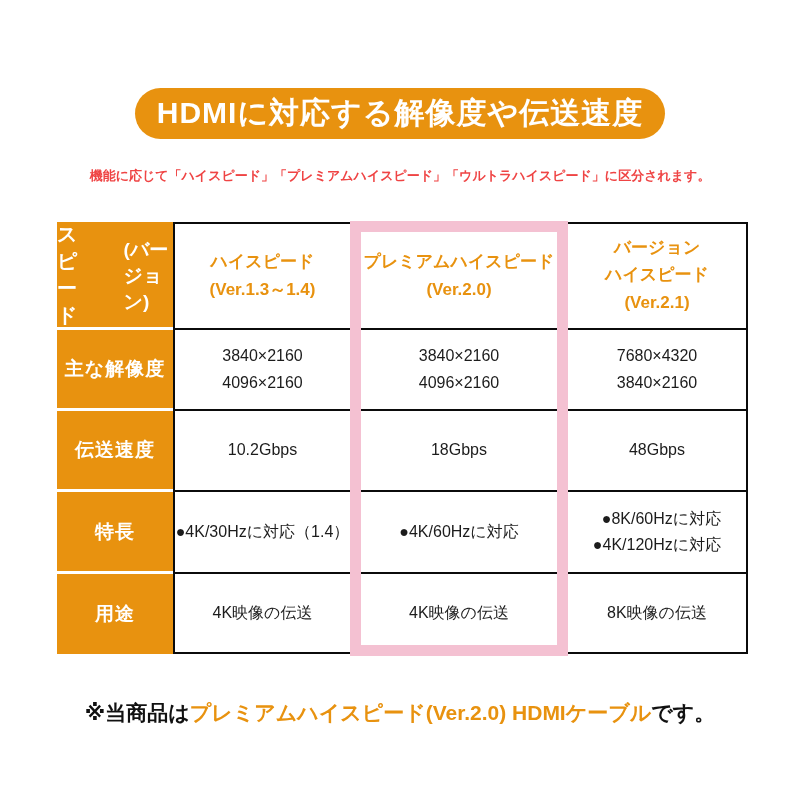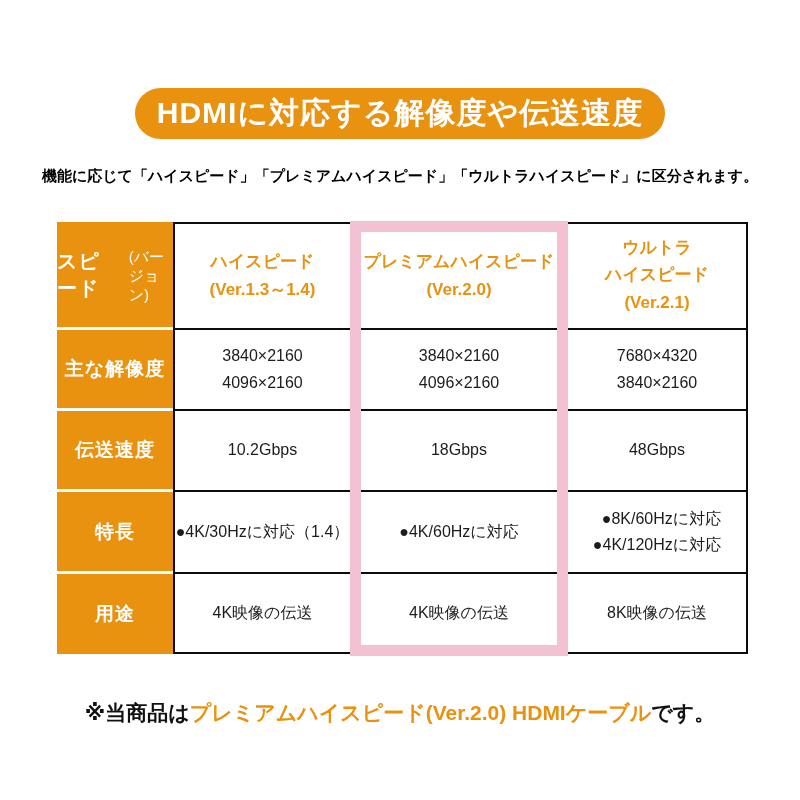--- a/index.html
+++ b/index.html
@@ -15,39 +15,39 @@
     display: flex; align-items: center; justify-content: center;
   }
   .banner-text {
     color: #ffffff; font-size: 30px; font-weight: bold; letter-spacing: 1px;
     white-space: nowrap;
   }
 
   
   .subtitle {
     position: absolute; left: 0; top: 167px; width: 800px;
-    text-align: center; font-size: 15px; font-weight: bold; color: #000000;
+    text-align: center; font-size: 13px; font-weight: bold; color: #ef4444;
     white-space: nowrap;
   }
 
   
   .spec-table {
     position: absolute; left: 57px; top: 222px; width: 691px; height: 432px;
     display: grid;
     grid-template-columns: 116px 177px 218px 180px;
     grid-template-rows: 108px 81px 81px 82px 80px;
   }
   .lbl {
     background: #E8920F; color: #ffffff; font-weight: bold;
     display: flex; flex-direction: row; align-items: center; justify-content: center;
     font-size: 19px; letter-spacing: 1px;
   }
   .lbl.gap { border-bottom: 3px solid #ffffff; }
   .lbl-main { font-size: 20px; font-weight: bold; letter-spacing: 1px; }
-  .lbl-sub  { font-size: 15px; font-weight: normal; margin-top: 3px; letter-spacing: 0; margin-left: 28px; }
+  .lbl-sub  { font-size: 19px; font-weight: bold; margin-top: 3px; letter-spacing: 0; margin-left: 28px; }
 
   .cell {
     background: #ffffff;
     display: flex; flex-direction: column; align-items: center; justify-content: center;
     border-bottom: 2px solid #0b0b0b;
     font-size: 16px; color: #1c1c1c;
     white-space: pre; line-height: 1.65; text-align: center;
   }
   .cell.top { border-top: 2px solid #0b0b0b; }
   .cell.c2  { border-left: 2px solid #0b0b0b; }
@@ -91,21 +91,21 @@
     </div>
     <div class="cell top c2 colhead">
       <div>ハイスピード</div>
       <div class="ver">(Ver.1.3～1.4)</div>
     </div>
     <div class="cell top colhead">
       <div>プレミアムハイスピード</div>
       <div class="ver">(Ver.2.0)</div>
     </div>
     <div class="cell top c4 colhead">
-      <div>ウルトラ
+      <div>バージョン
 ハイスピード</div>
       <div class="ver">(Ver.2.1)</div>
     </div>
 
     <div class="lbl gap">主な解像度</div>
     <div class="cell c2">3840×2160
 4096×2160</div>
     <div class="cell">3840×2160
 4096×2160</div>
     <div class="cell c4">7680×4320

